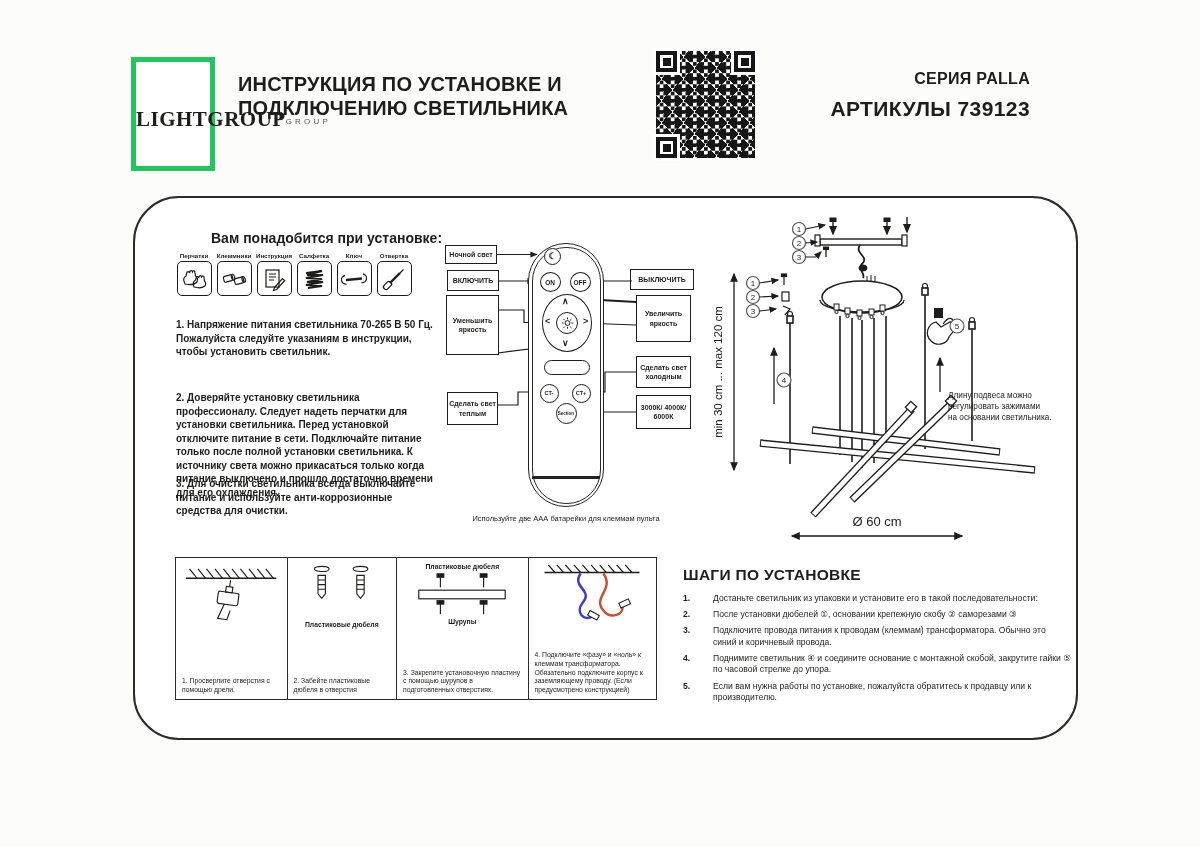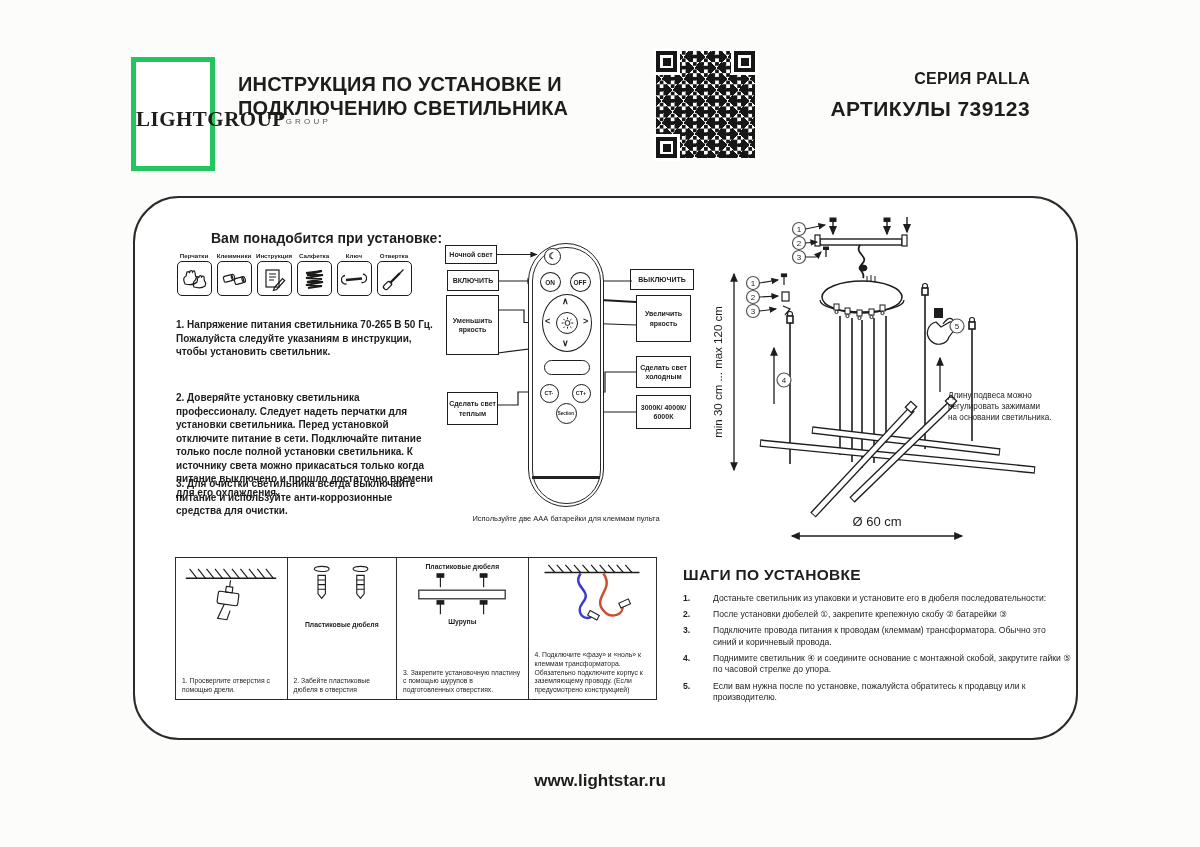--- a/index.html
+++ b/index.html
@@ -409,35 +409,34 @@
         <rect x="83" y="40" width="11" height="5.5" transform="rotate(-24 88 43)" stroke="#1d1d1b" stroke-width="1.1" fill="#fff"></rect>
       </svg>
       <div class="p-cap">4. Подключите «фазу» и «ноль» к клеммам трансформатора. Обязательно подключите корпус к заземляющему проводу. (Если предусмотрено конструкцией)</div>
     </div>
   </div>
 
   <div class="abs inst-heading">ШАГИ ПО УСТАНОВКЕ</div>
   <div class="abs steps">
     <div class="step">
       <div class="step-num">1.</div>
-      <div class="step-text">Достаньте светильник из упаковки и установите его в дюбеля последовательности:</div>
+      <div class="step-text">Достаньте светильник из упаковки и установите его в такой последовательности:</div>
     </div>
     <div class="step">
       <div class="step-num">2.</div>
-      <div class="step-text">После установки дюбелей ①, закрепите крепежную скобу ② батарейки ③</div>
+      <div class="step-text">После установки дюбелей ①, основании крепежную скобу ② саморезами ③</div>
     </div>
     <div class="step">
       <div class="step-num">3.</div>
       <div class="step-text">Подключите провода питания к проводам (клеммам) трансформатора. Обычно это синий и коричневый провода.</div>
     </div>
     <div class="step">
       <div class="step-num">4.</div>
       <div class="step-text">Поднимите светильник ④ и соедините основание с монтажной скобой, закрутите гайки ⑤ по часовой стрелке до упора.</div>
     </div>
     <div class="step">
       <div class="step-num">5.</div>
-      <div class="step-text">Если вам нужна после по установке, пожалуйста обратитесь к продавцу или к производителю.</div>
-    </div>
-  </div>
-
-  <div class="abs footer">www.lightstar.ru</div>
+      <div class="step-text">Если вам нужна работы по установке, пожалуйста обратитесь к продавцу или к производителю.</div>
+    </div>
+  </div>
+
 
 </div>
 
 </body></html>

